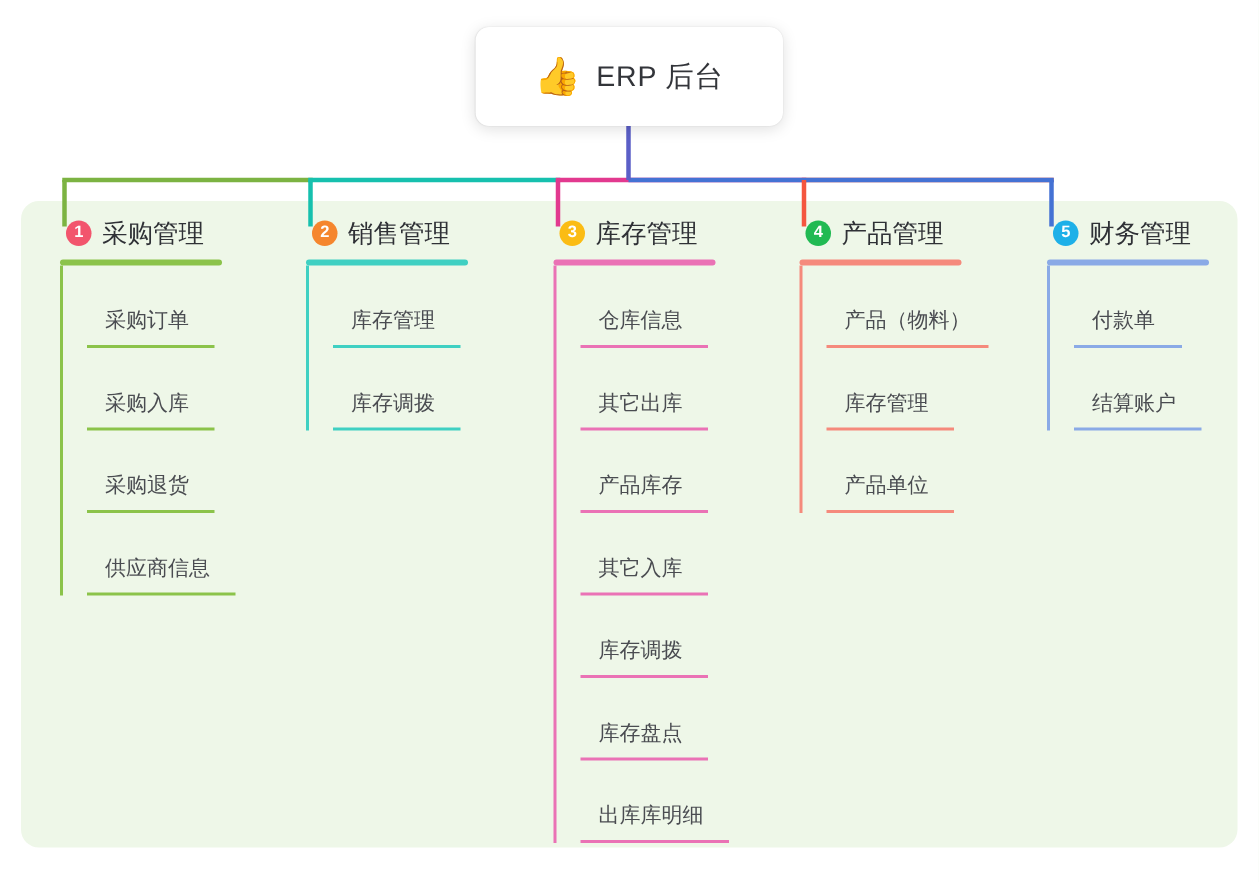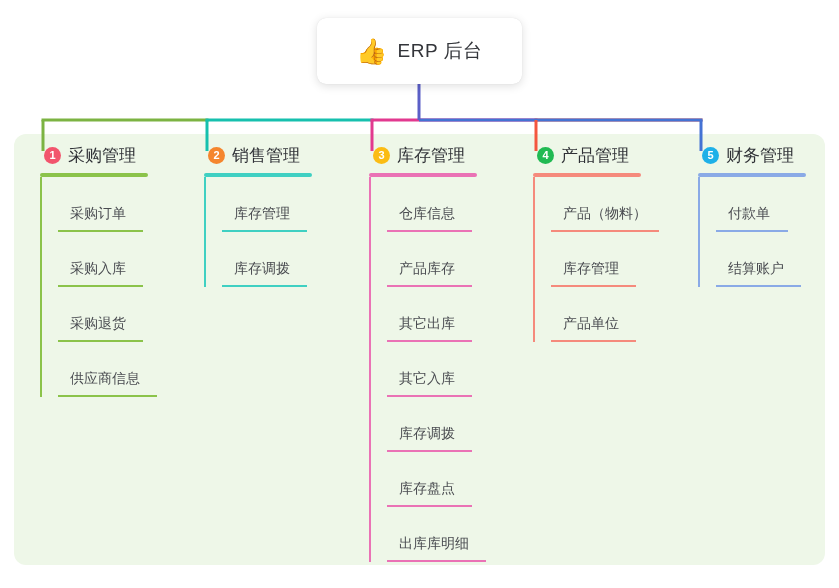--- a/index.html
+++ b/index.html
@@ -204,25 +204,25 @@
           <span class="badge" style="background: rgb(251, 188, 20);">3</span>
           <span class="col-title">库存管理</span>
         </div>
         <div class="head-rule" style="width: 108px; background: rgb(234, 114, 181);"></div>
         <div class="items" style="border-left-color: rgb(234, 114, 181); text-align: center;">
           <div class="item">
             <span class="item-label">仓库信息</span>
             <div class="item-rule" style="width: 85px; background: rgb(234, 114, 181);"></div>
           </div>
           <div class="item">
+            <span class="item-label">其它出库</span>
+            <div class="item-rule" style="width: 85px; background: rgb(234, 114, 181);"></div>
+          </div>
+          <div class="item">
             <span class="item-label">产品库存</span>
-            <div class="item-rule" style="width: 85px; background: rgb(234, 114, 181);"></div>
-          </div>
-          <div class="item">
-            <span class="item-label">其它出库</span>
             <div class="item-rule" style="width: 85px; background: rgb(234, 114, 181);"></div>
           </div>
           <div class="item">
             <span class="item-label">其它入库</span>
             <div class="item-rule" style="width: 85px; background: rgb(234, 114, 181);"></div>
           </div>
           <div class="item">
             <span class="item-label">库存调拨</span>
             <div class="item-rule" style="width: 85px; background: rgb(234, 114, 181);"></div>
           </div>

